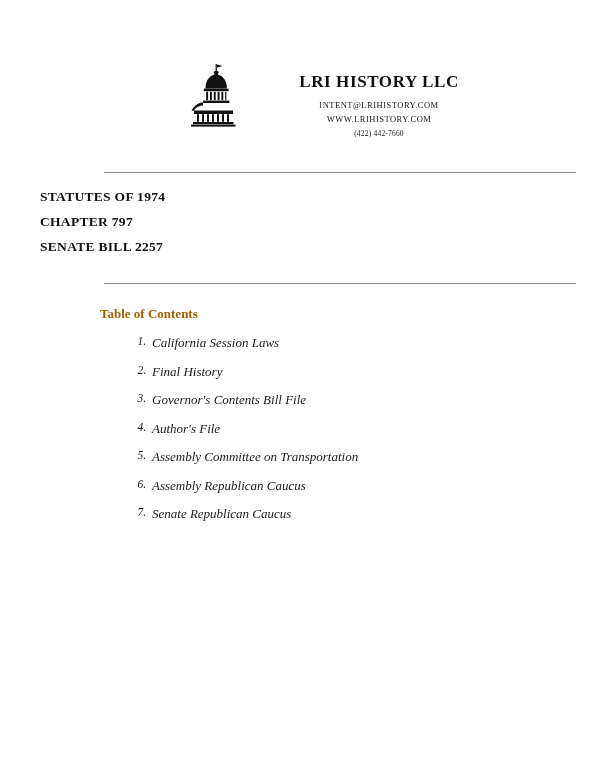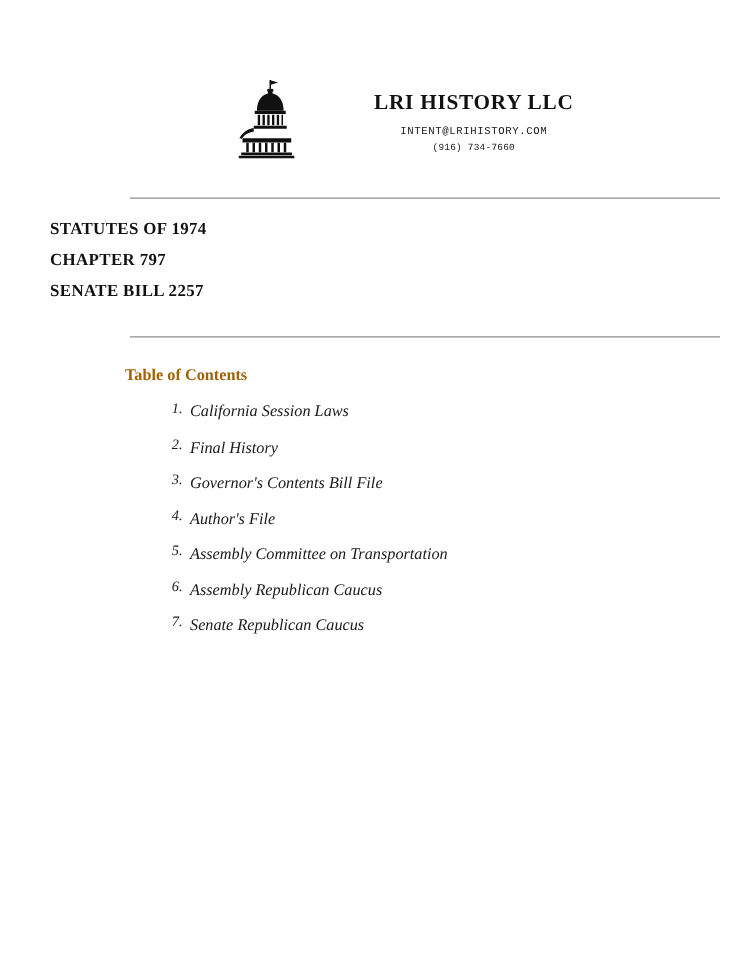--- a/index.html
+++ b/index.html
@@ -50,21 +50,21 @@
   .org-name {
     font-family: "Liberation Serif", serif;
     font-size: 17px;
     font-weight: bold;
     letter-spacing: 0.6px;
     color: #111;
     margin: 0 0 8px 0;
     white-space: nowrap;
   }
   .contact-line {
-    font-family: Liberation Mono, monospace;
+    font-family: Liberation Serif, serif;
     font-size: 8.5px;
     letter-spacing: 0.5px;
     color: #1a1a1a;
     margin: 0 0 4px 0;
     white-space: nowrap;
     text-align: center;
   }
   .contact-line.phone {
     font-size: 7.5px;
     letter-spacing: 0.2px;
@@ -178,21 +178,22 @@
 
           <rect x="12.0" y="64.0" width="40.5" height="2.2"></rect>
           <rect x="10.0" y="66.6" width="44.5" height="2.0"></rect>
         </g>
       </svg>
     </div>
 
     <div class="letterhead-text">
       <p class="org-name">LRI HISTORY LLC</p>
       <p class="contact-line">INTENT@LRIHISTORY.COM</p>
-      <p class="contact-line phone">(916) 734-7660</p>
+      <p class="contact-line">WWW.LRIHISTORY.COM</p>
+      <p class="contact-line phone">(422) 442-7660</p>
     </div>
 
   </div>
 
   <hr class="rule rule-top">
 
   <div class="title-block">
     <p class="title-line">STATUTES OF 1974</p>
     <p class="title-line">CHAPTER  797</p>
     <p class="title-line">SENATE BILL 2257</p>

